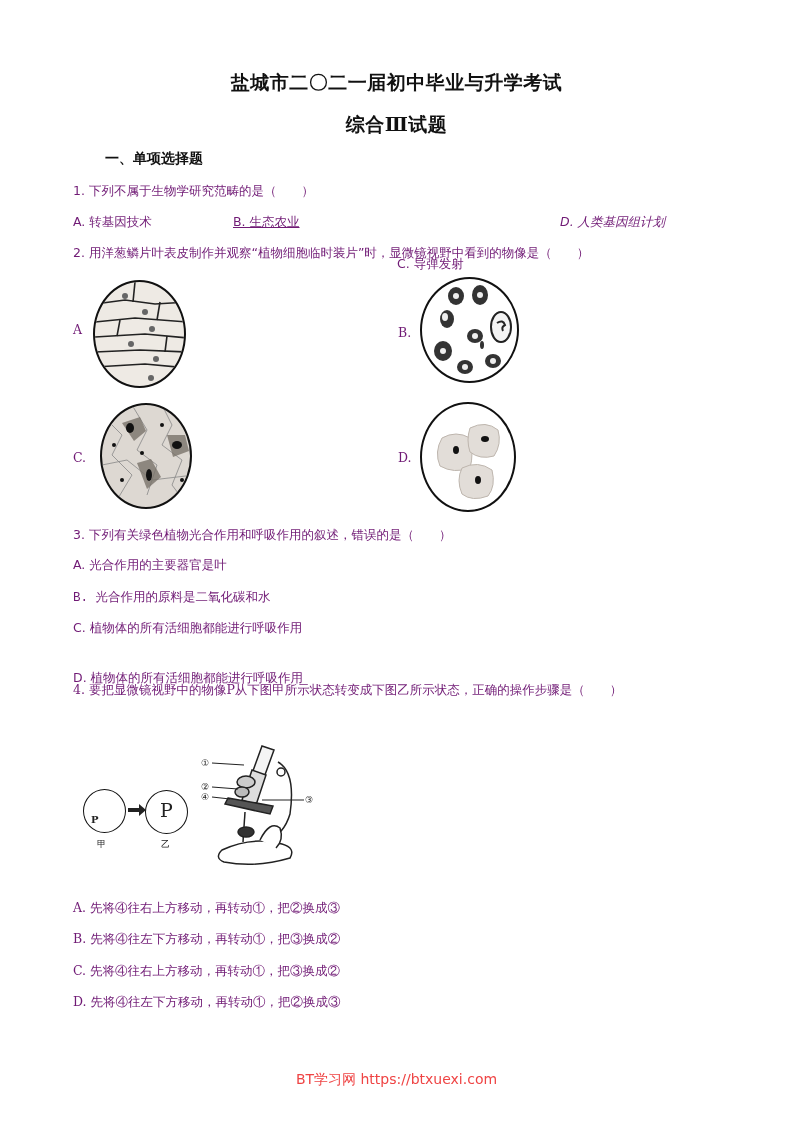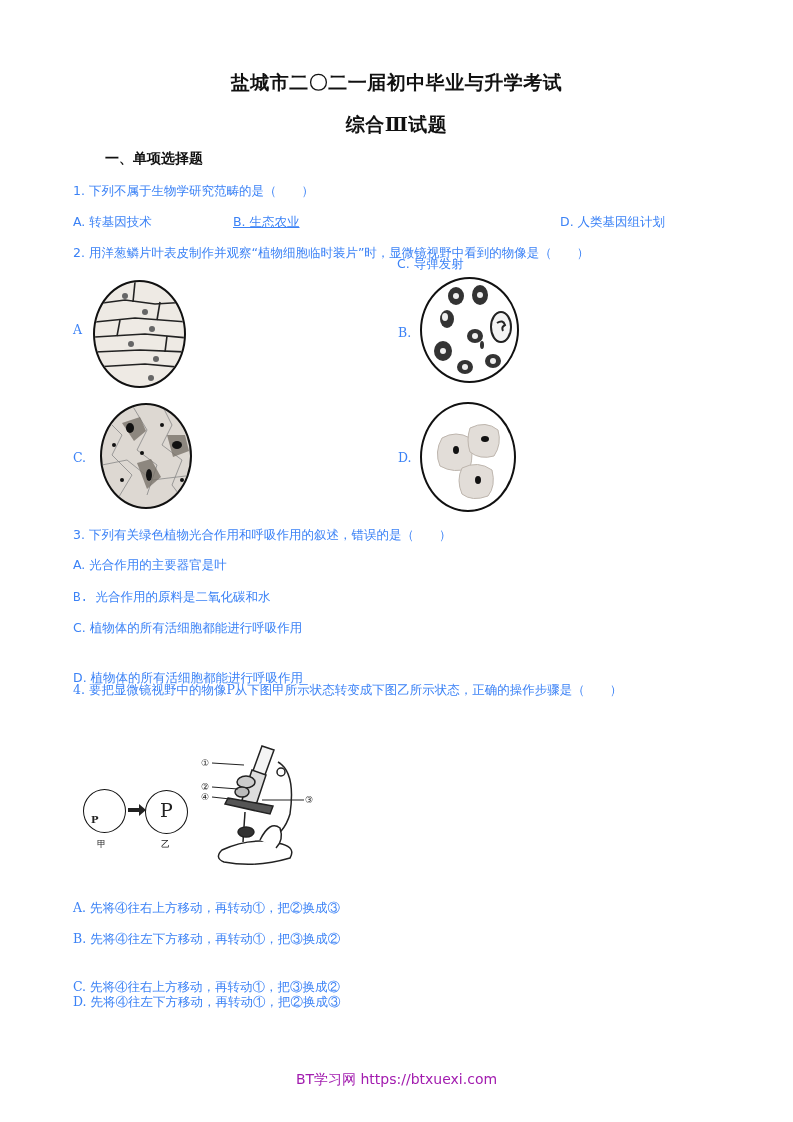--- a/index.html
+++ b/index.html
@@ -2,38 +2,38 @@
 <html><head>
 <meta charset="utf-8">
 <style>
   html, body { margin: 0; padding: 0; background: #ffffff; }
   body { width: 793px; height: 1122px; position: relative; overflow: hidden;
          font-family: "DejaVu Sans", "Liberation Sans", sans-serif; color: #222; }
   .abs { position: absolute; }
   .title { left: 0; width: 793px; text-align: center; font-family: "DejaVu Serif", "Liberation Serif", serif;
            font-weight: bold; font-size: 19px; color: #111; letter-spacing: 0.5px; }
   .section { font-weight: bold; font-size: 14px; color: #111; }
-  .q { font-size: 12.5px; color: #3b82f6; white-space: nowrap; }
+  .q { font-size: 12.5px; color: #701a75; white-space: nowrap; }
   .serif { font-family: "DejaVu Serif", "Liberation Serif", serif; }
   .circle { position: absolute; border: 2px solid #111; border-radius: 50%; box-sizing: border-box; overflow: hidden; background: #fff; }
-  .footer { left: 0; width: 793px; text-align: center; font-size: 14px; color: #a21caf; }
+  .footer { left: 0; width: 793px; text-align: center; font-size: 14px; color: #ef4444; }
 </style>
 </head>
 <body>
 
 <div class="abs title" style="top:70px;">盐城市二〇二一届初中毕业与升学考试</div>
 <div class="abs title" style="top:112px;">综合Ⅲ试题</div>
 
 <div class="abs section" style="left:73px; top:150px;margin-left:32px;">一、单项选择题</div>
 
 <div class="abs q" style="left:73px; top:183px;">1. 下列不属于生物学研究范畴的是（　　）</div>
 <div class="abs q" style="left:73px; top:214px;">A. 转基因技术</div>
 <div class="abs q" style="left:233px; top:214px;text-decoration:underline;">B. 生态农业</div>
 <div class="abs q" style="left:397px; top:214px;margin-top:42px;">C. 导弹发射</div>
-<div class="abs q" style="left:560px; top:214px;">D. 人类基因组计划</div>
+<div class="abs q" style="left:560px; top:214px;font-style:italic;">D. 人类基因组计划</div>
 
 <div class="abs q" style="left:73px; top:245px;">2. 用洋葱鳞片叶表皮制作并观察“植物细胞临时装片”时，显微镜视野中看到的物像是（　　）</div>
 
 <div class="abs q serif" style="left:73px; top:322px;">A</div>
 <div class="circle" style="left:93px; top:280px; width:93px; height:108px; background:#eeeae4;">
   <svg width="93" height="108" viewBox="0 0 93 108">
     <g stroke="#222" stroke-width="1.6" fill="none">
       <path d="M0 22 L30 18 L60 22 L93 20"></path>
       <path d="M0 40 L40 36 L93 40"></path>
       <path d="M0 55 L50 52 L93 56"></path>
@@ -169,16 +169,16 @@
       <text x="1" y="24">①</text>
       <text x="1" y="48">②</text>
       <text x="1" y="58">④</text>
       <text x="105" y="61">③</text>
     </g>
   </svg>
 </div>
 
 <div class="abs q serif" style="left:73px; top:900px;">A.  先将④往右上方移动，再转动①，把②换成③</div>
 <div class="abs q serif" style="left:73px; top:931px;">B.  先将④往左下方移动，再转动①，把③换成②</div>
-<div class="abs q serif" style="left:73px; top:963px;margin-top:16px;">C.  先将④往右上方移动，再转动①，把③换成②</div>
+<div class="abs q serif" style="left:73px; top:963px;">C.  先将④往右上方移动，再转动①，把③换成②</div>
 <div class="abs q serif" style="left:73px; top:994px;">D.  先将④往左下方移动，再转动①，把②换成③</div>
 
 <div class="abs footer" style="top:1071px;">BT学习网 https://btxuexi.com</div>
 
 </body></html>

